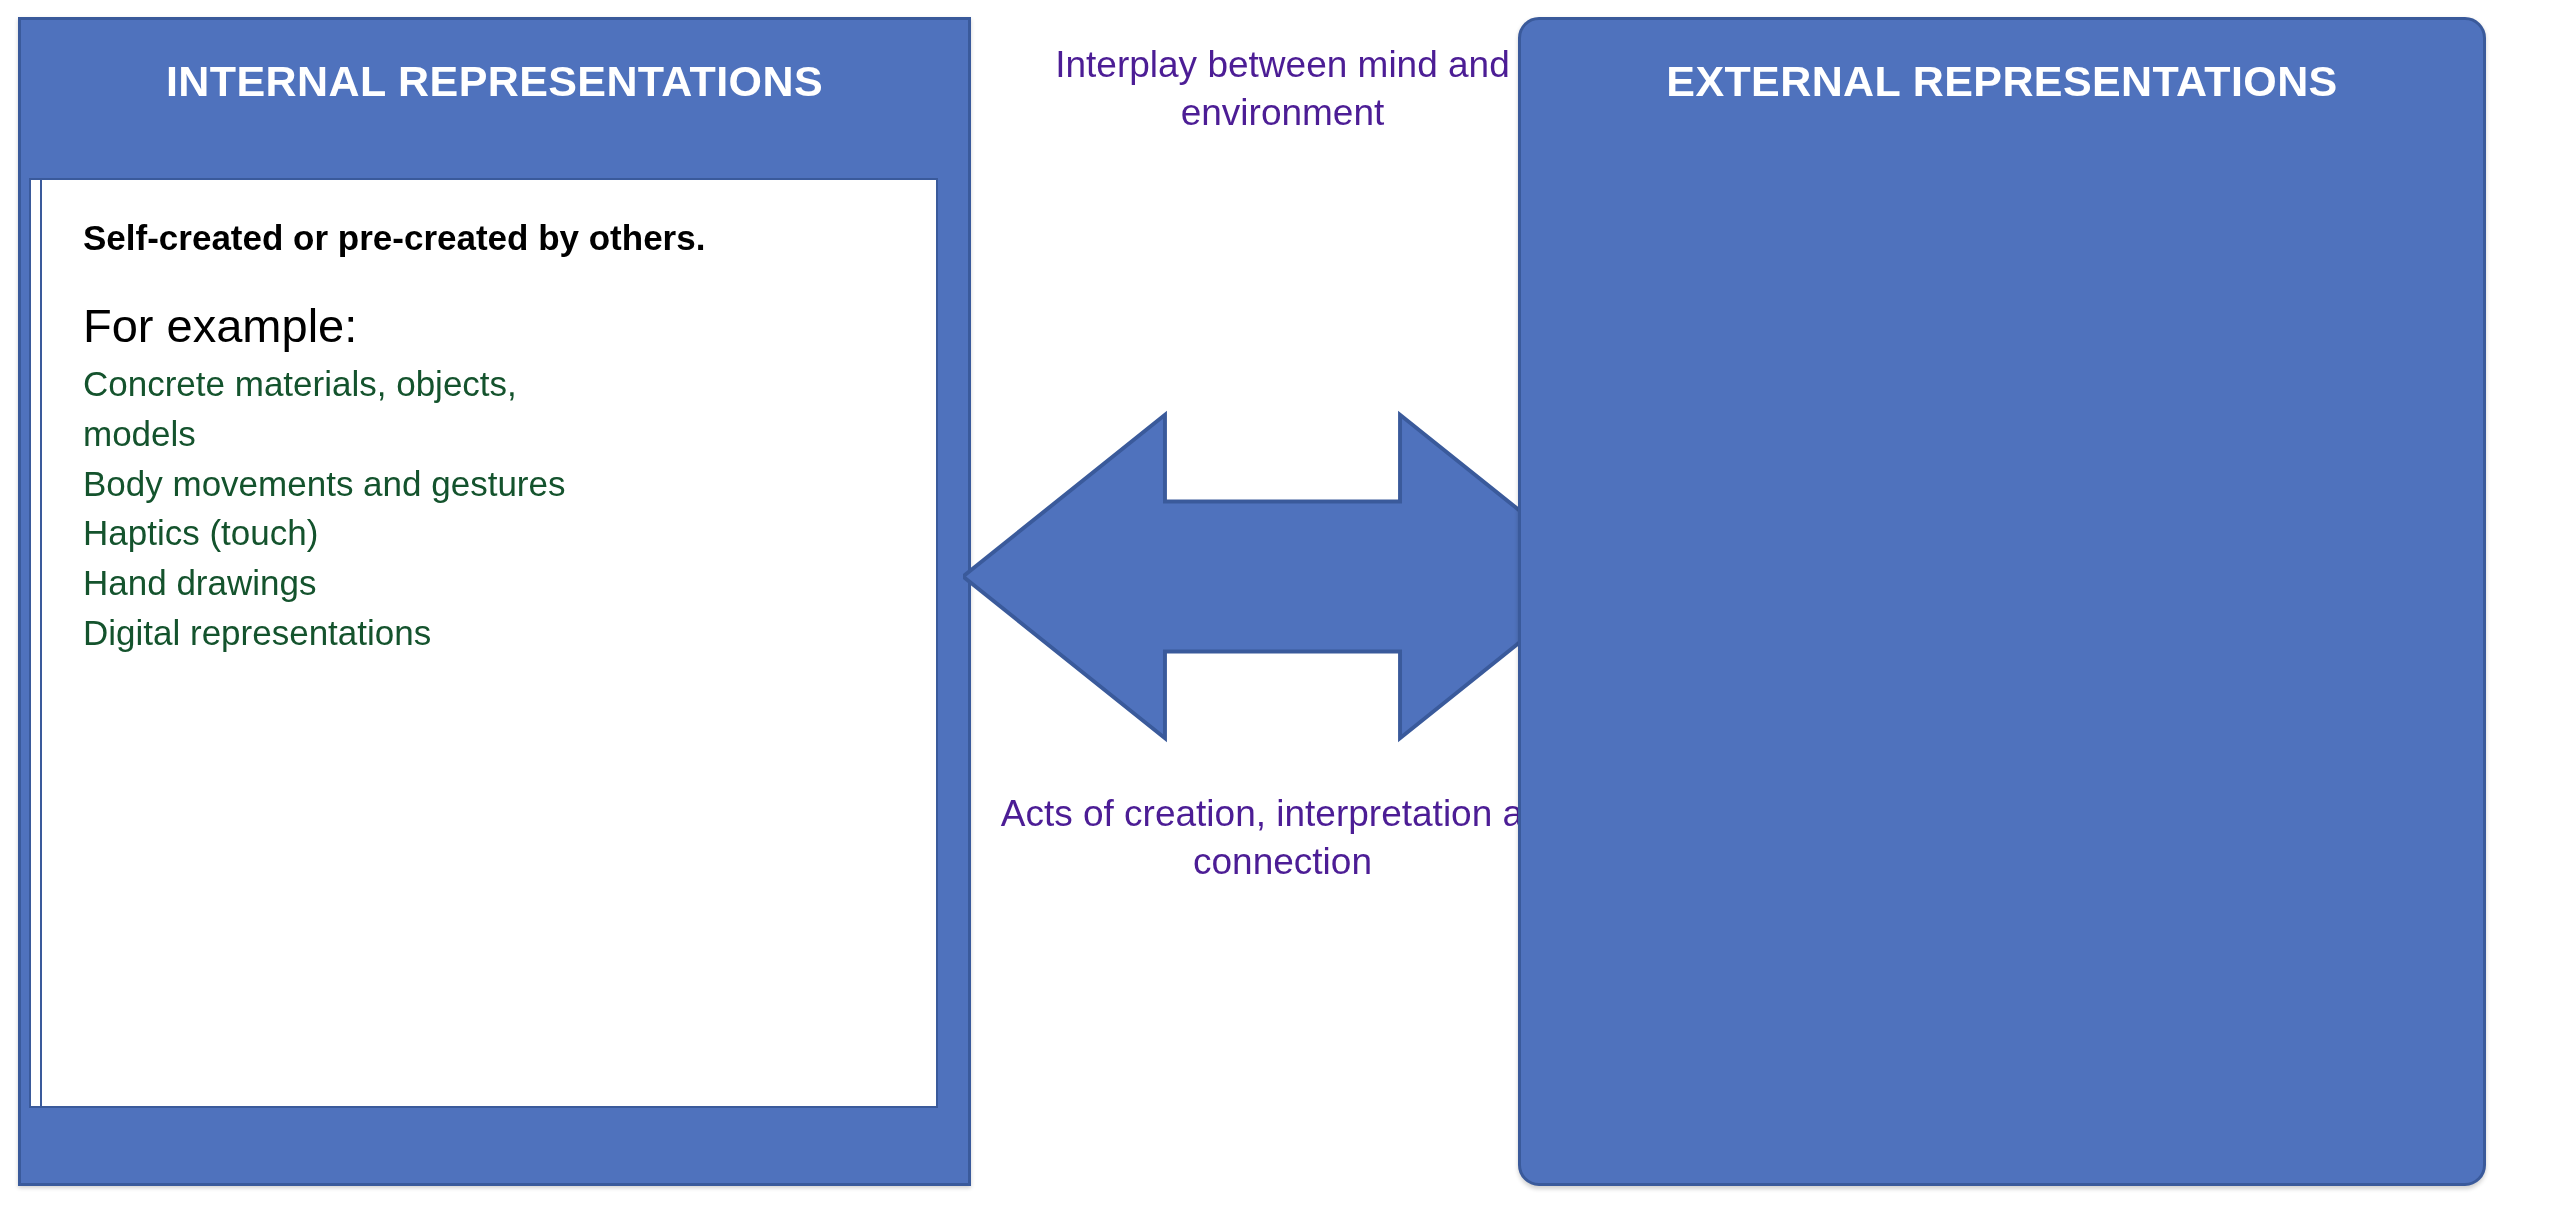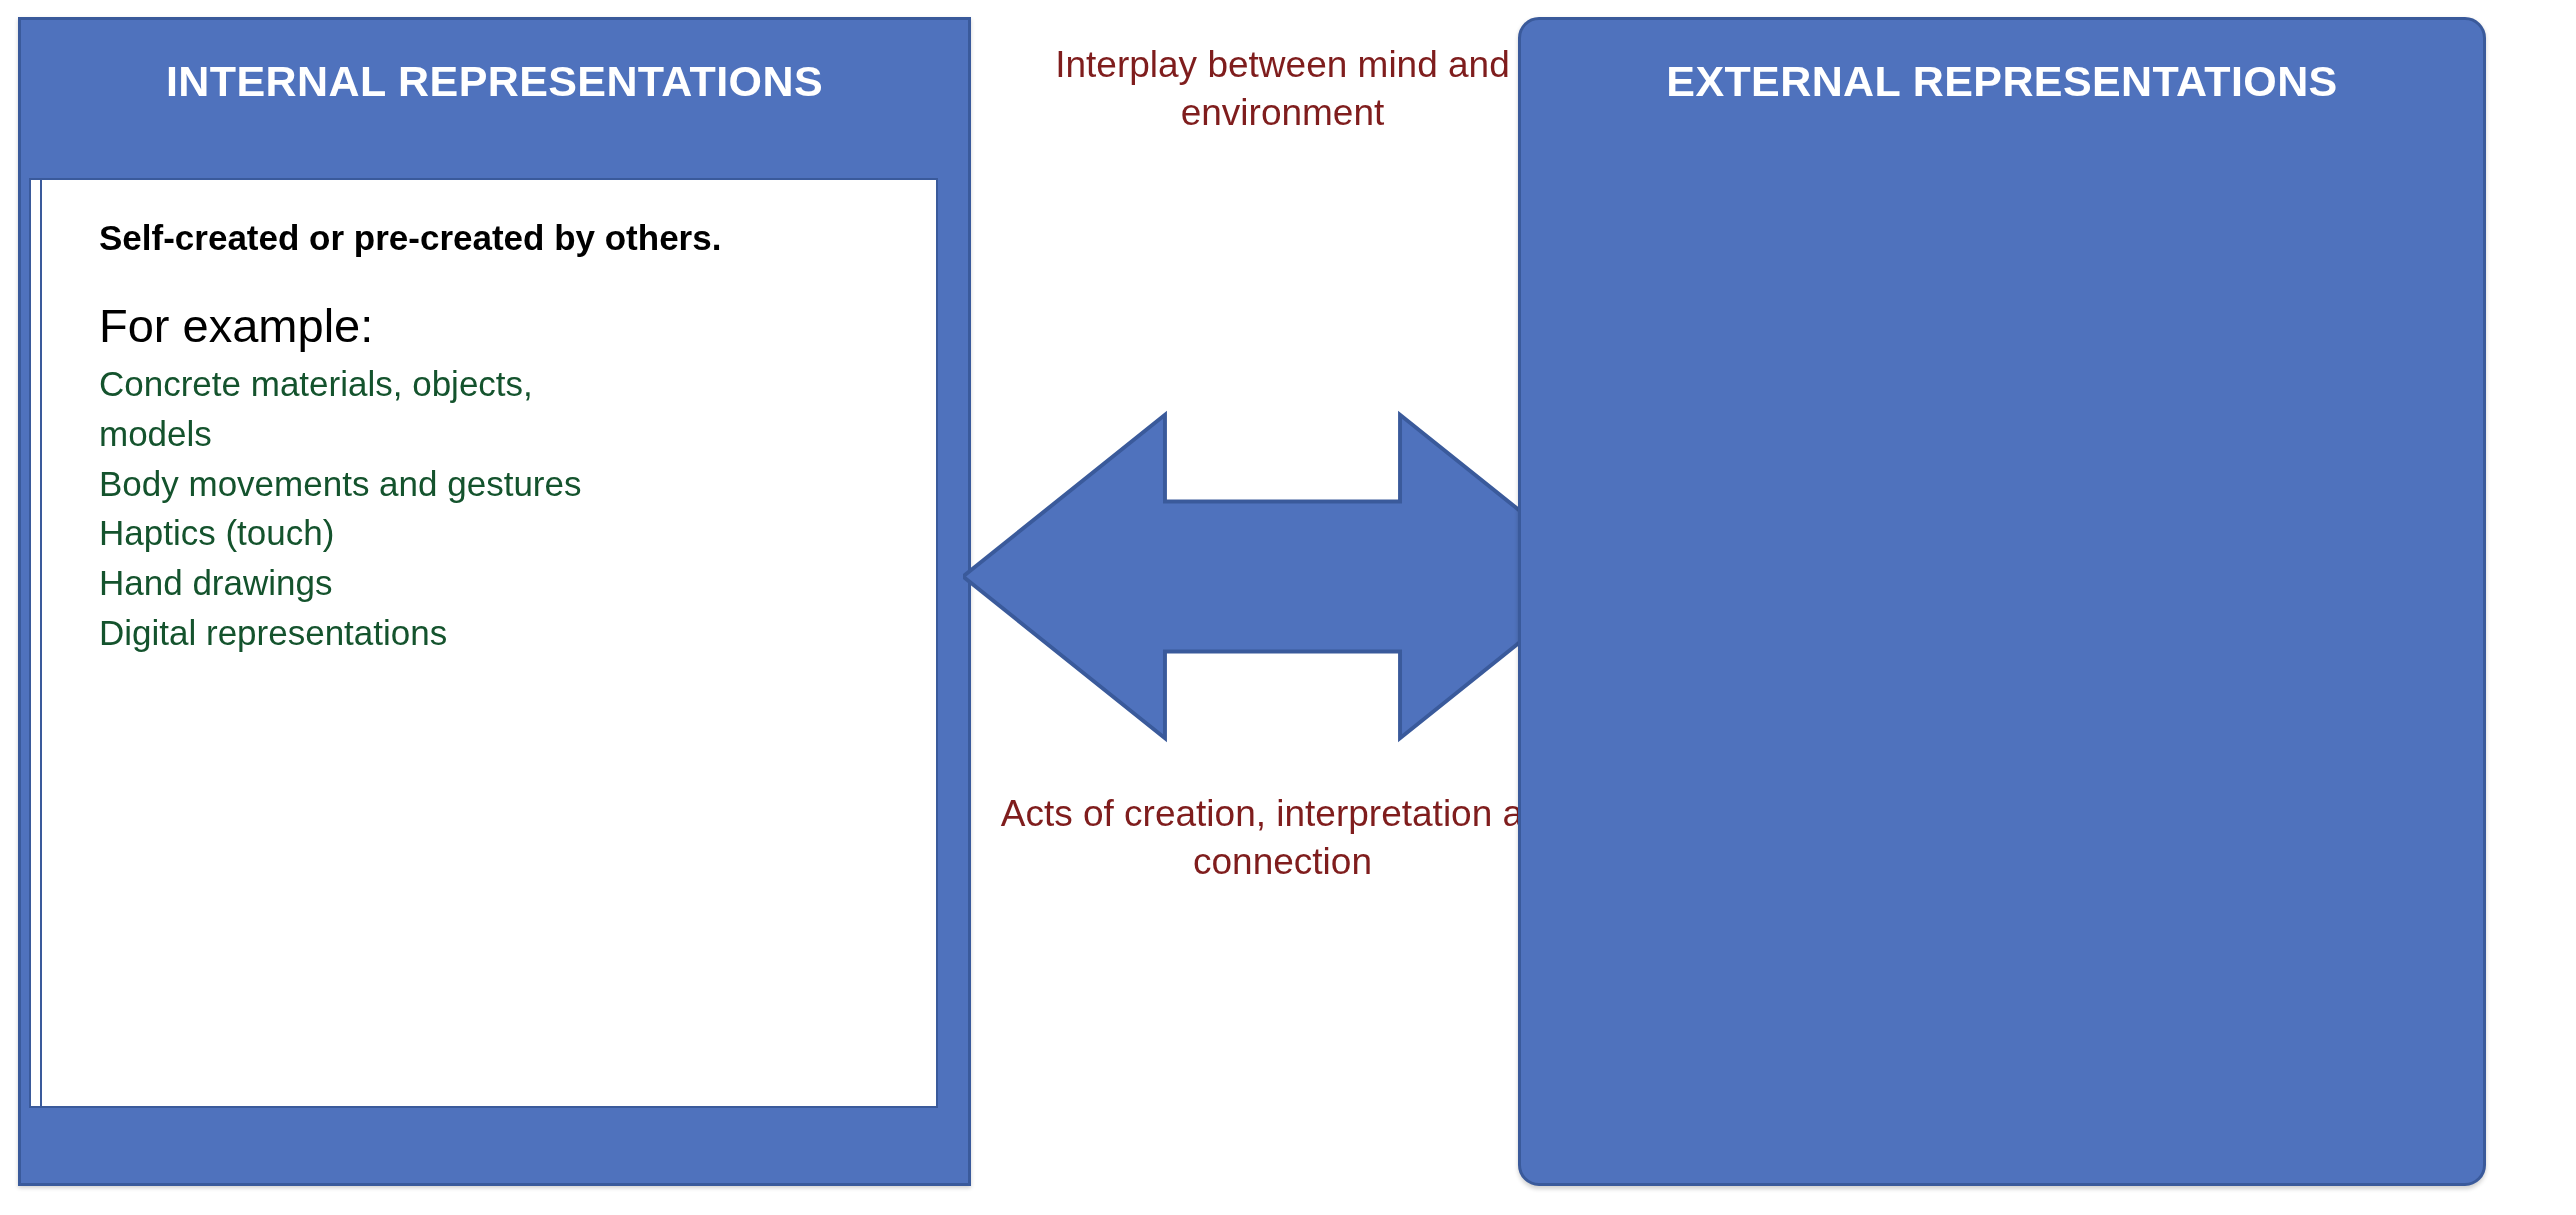--- a/index.html
+++ b/index.html
@@ -47,21 +47,21 @@
   }
 
   
   .inner-box {
     position: absolute;
     background: #ffffff;
     border: 2.4px solid #3A5A9B;
     box-sizing: border-box;
   }
   #inner-left  { left: 29px; top: 178px; width: 897px; height: 930px; }
-  #inner-right { left: 40px; top: 178px; width: 898px; height: 930px; padding-left: 16px; }
+  #inner-right { left: 40px; top: 178px; width: 898px; height: 930px; }
 
   .inner-pad {
     padding: 35px 41px 0 41px;
   }
 
   .heading {
     font-size: 35px;
     font-weight: bold;
     color: #000000;
     line-height: 1.30;
@@ -98,21 +98,21 @@
     height: 1169px;
   }
 
   .center-text {
     position: absolute;
     left: 0;
     width: 100%;
     text-align: center;
     font-size: 37px;
     line-height: 1.30;
-    color: #7f1d1d;
+    color: #4c1d95;
   }
   #center-text-top    { top: 24px; }
   #center-text-bottom { top: 773px; }
 
   
   #arrow-wrap {
     position: absolute;
     left: -8px;
     top: 315px;
     width: 639px;

